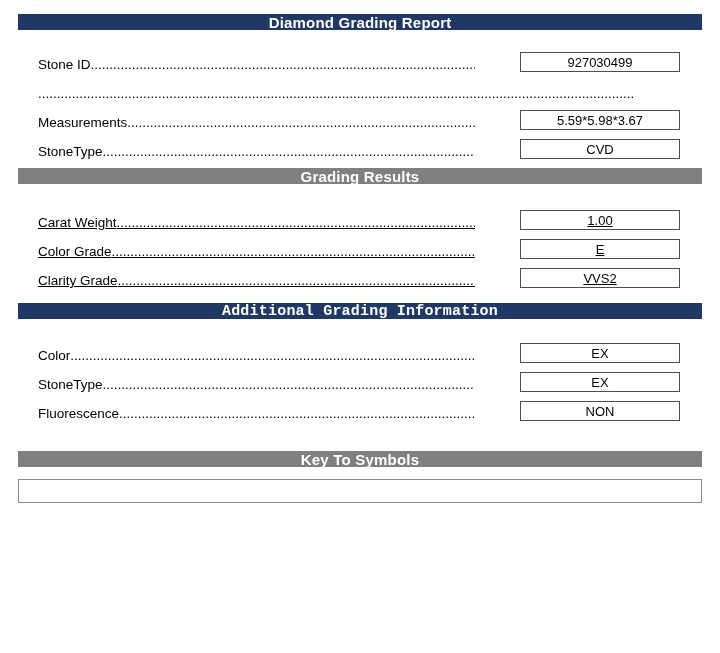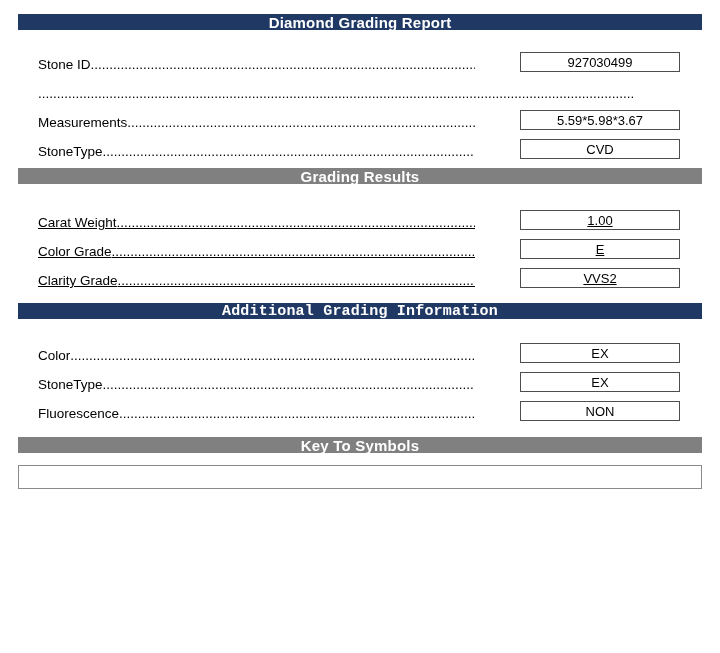--- a/index.html
+++ b/index.html
@@ -26,21 +26,21 @@
   .bar.navy { background: var(--navy, #1f3864); }
   .bar.gray { background: var(--gray, #808080); }
 
   .rows { padding: 0 40px 0 38px; }
   .rows.s1 { margin-top: 22px; }
   .rows.s2 { margin-top: 26px; text-decoration: underline; }
   .rows.s3 { margin-top: 24px; }
 
   #bar-grading    { }
   #bar-additional { margin-top: 15px; font-family: Liberation Mono, monospace; }
-  #bar-symbols    { margin-top: 16px; }
+  #bar-symbols    { margin-top: 30px; }
 
   .row {
     display: flex;
     align-items: flex-end;
     height: 20px;
     margin-bottom: 9px;
   }
   .flabel {
     font-size: 13.5px;
     white-space: nowrap;

